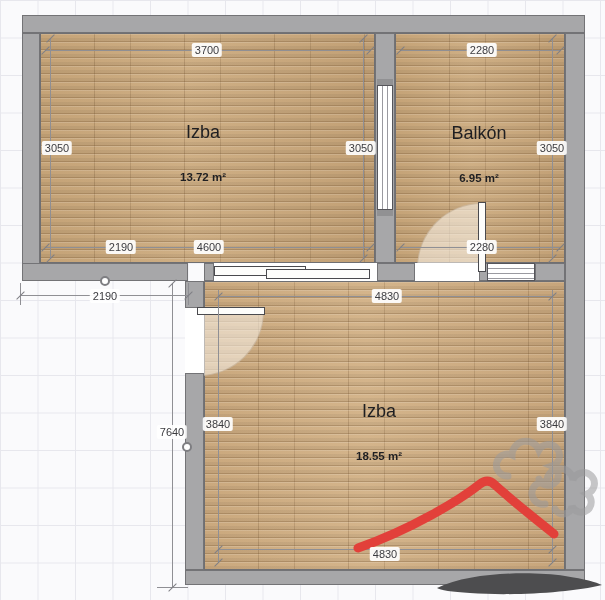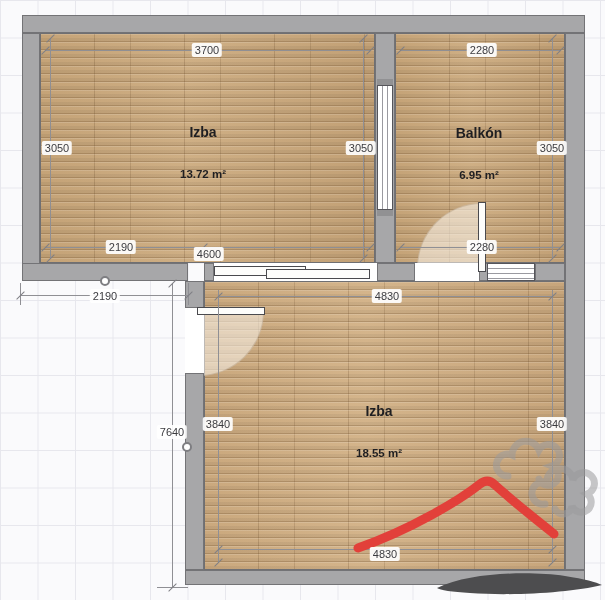--- a/index.html
+++ b/index.html
@@ -36,21 +36,21 @@
   .dl{position:absolute;background:#8f8f94;z-index:20;}
   .tk{position:absolute;width:11px;height:1px;background:#7f7f84;transform:rotate(-45deg);z-index:21;}
   .node{position:absolute;width:10px;height:10px;border-radius:50%;background:#fff;border:2px solid #7e7e82;box-sizing:border-box;z-index:45;}
   .dim{
     position:absolute;transform:translate(-50%,-50%);
     font-size:11px;line-height:14px;color:#3c3c40;
     background:rgba(255,255,255,.92);padding:0 3px;border-radius:2px;
     white-space:nowrap;z-index:50;
   }
   .rlabel{position:absolute;transform:translate(-50%,-50%);text-align:center;color:#1f1f22;z-index:30;}
-  .rname{font-size:14px;font-weight:bold;}
+  .rname{font-size:18px;font-weight:normal;}
   .rarea{font-size:11.5px;font-weight:bold;margin-top:28px;}
   #logo-svg{position:absolute;left:340px;top:430px;width:265px;height:165px;z-index:40;}
   #logo-text{
     position:absolute;left:436px;top:524px;z-index:41;
     font-size:45px;font-weight:bold;letter-spacing:-2px;line-height:1;color:#5f5b52;
   }
 </style>
 </head>
 <body>
 
@@ -136,21 +136,21 @@
 
   <div class="dl" style="left:172px;top:283px;width:1px;height:304px;"></div>
   <div class="dl" style="left:157px;top:587px;width:31px;height:1px;"></div>
   <div class="tk" style="left:167px;top:283px;"></div>
   <div class="tk" style="left:167px;top:587px;"></div>
 
   <span class="dim" style="left:207px;top:50px;">3700</span>
   <span class="dim" style="left:57px;top:148px;">3050</span>
   <span class="dim" style="left:361px;top:148px;">3050</span>
   <span class="dim" style="left:121px;top:247px;">2190</span>
-  <span class="dim" style="left:209px;top:254px;">4600</span>
+  <span class="dim" style="left:209px;top:247px;">4600</span>
   <span class="dim" style="left:482px;top:50px;">2280</span>
   <span class="dim" style="left:552px;top:148px;">3050</span>
   <span class="dim" style="left:482px;top:247px;">2280</span>
   <span class="dim" style="left:387px;top:296px;">4830</span>
   <span class="dim" style="left:218px;top:424px;">3840</span>
   <span class="dim" style="left:552px;top:424px;">3840</span>
   <span class="dim" style="left:385px;top:554px;">4830</span>
   <span class="dim" style="left:105px;top:296px;">2190</span>
   <span class="dim" style="left:172px;top:432px;">7640</span>
 

